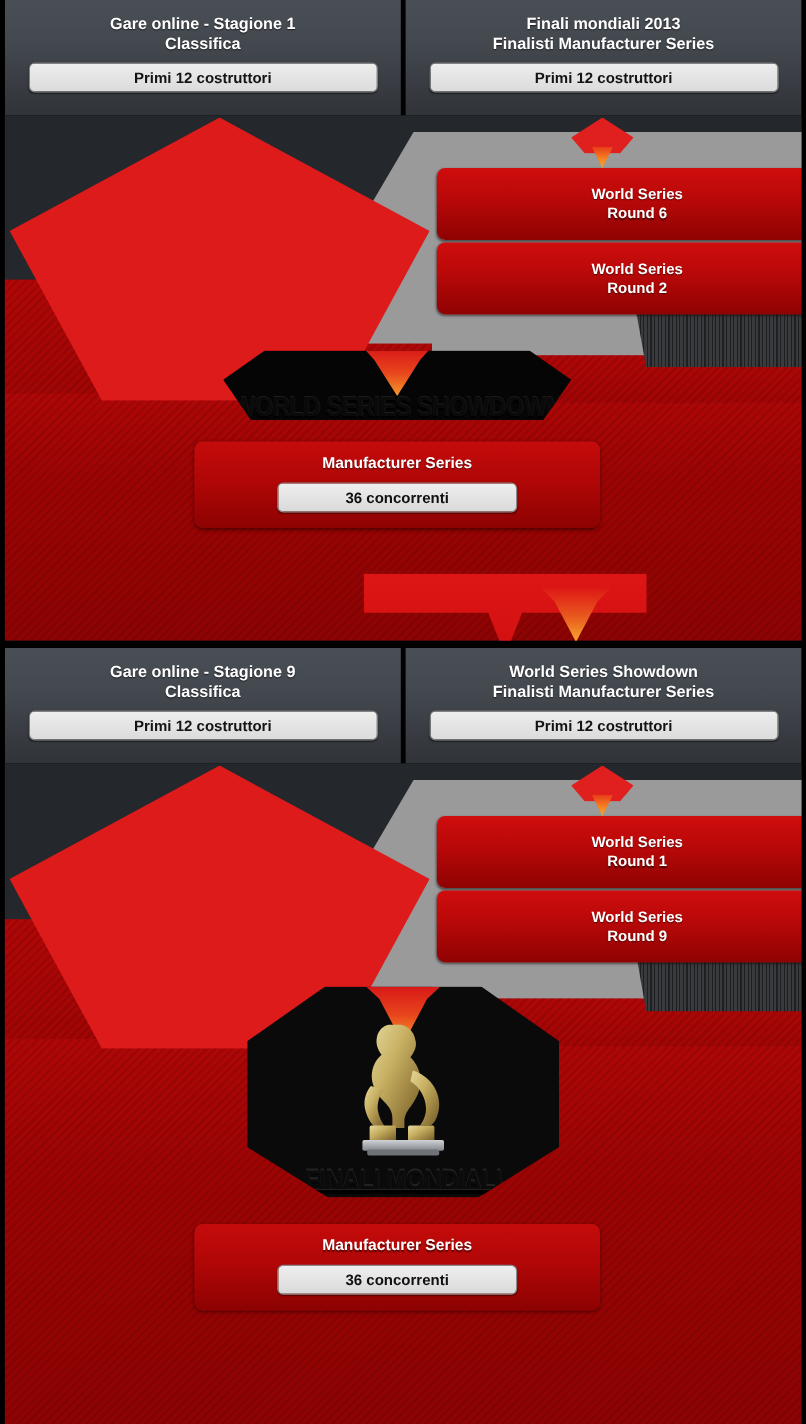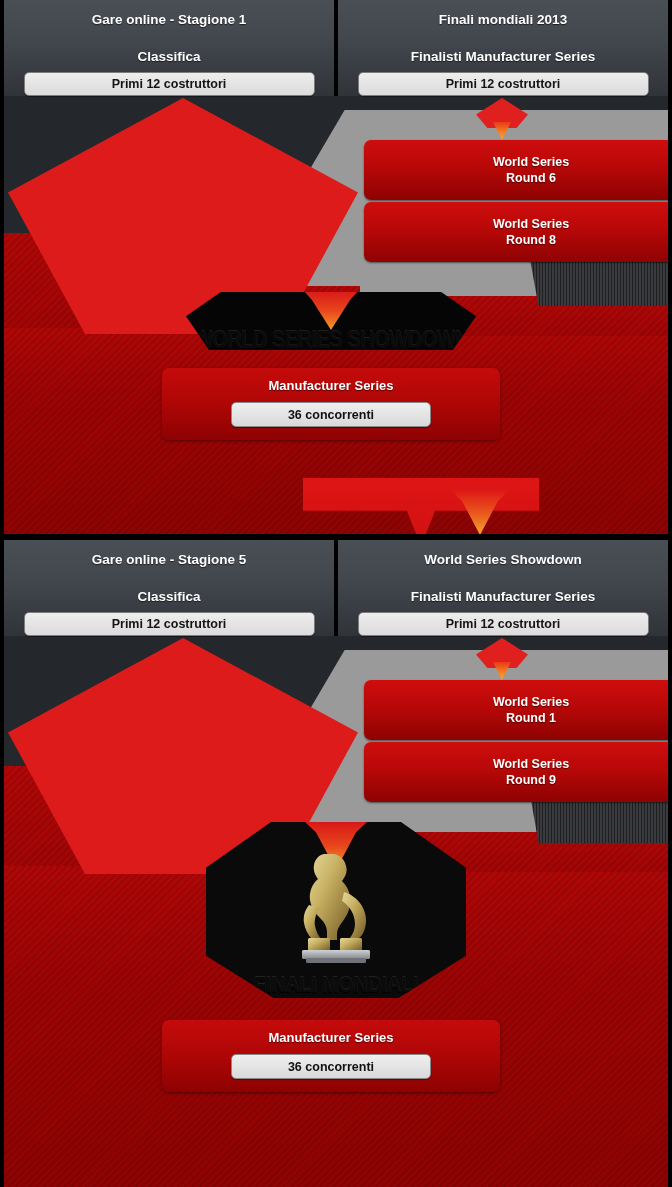--- a/index.html
+++ b/index.html
@@ -55,21 +55,20 @@
     white-space:nowrap;
   }
   .hdr-sub{
     color:#ffffff;
     font-size:13.5px;
     font-weight:bold;
     line-height:17px;
     text-align:right;
     text-shadow:0 1px 1px rgba(0,0,0,.6);
     white-space:nowrap;
-    margin-top:20px;
   }
   .hdr-btn{
     margin-top:7px;
     width:291px;
     height:25px;
     border-radius:5px;
     background:linear-gradient(180deg,#eeeeee 0%,#e4e4e4 50%,#dcdcdc 100%);
     border:1px solid #7c7c7c;
     box-shadow:0 1px 1px rgba(0,0,0,.45);
     color:#141414;
@@ -222,20 +221,21 @@
     margin-bottom:-2px;
     z-index:3;
   }
 
   .logo-finali{
     position:absolute;
     z-index:30;
     display:flex;
     flex-direction:column;
     align-items:flex-start;
+    text-decoration:underline;
   }
   .finali-shape{
     position:relative;
     width:260px;
     height:176px;
     background:#0a0a0a;
     clip-path:polygon(25% 0%,75% 0%,100% 26%,100% 76%,74% 100%,26% 100%,0% 76%,0% 26%);
     display:flex;
     align-items:flex-end;
     justify-content:center;
@@ -374,21 +374,21 @@
         <div class="dm-glow"></div>
       </div>
 
       <div class="ws-stack" style="left:336px;top:44px;">
         <div class="ws-card">
           <span class="ws-line">World Series</span>
           <span class="ws-line">Round 6</span>
         </div>
         <div class="ws-card">
           <span class="ws-line">World Series</span>
-          <span class="ws-line">Round 8</span>
+          <span class="ws-line">Round 2</span>
         </div>
       </div>
 
       <div class="logo-showdown" style="left:186px;top:196px;">
         <div class="logo-shape">
           <div class="logo-chev"></div>
           <span class="logo-text">WORLD SERIES SHOWDOWN</span>
         </div>
       </div>
 
@@ -485,21 +485,21 @@
 
       <div class="ms-box" style="left:162px;top:384px;">
         <span class="ms-title">Manufacturer Series</span>
         <div class="ms-btn">36 concorrenti</div>
       </div>
     </div>
 
     <header class="panel-header">
       <div class="gutter"></div>
       <div class="hdr-col">
-        <div class="hdr-title">Gare online - Stagione 5</div>
+        <div class="hdr-title">Gare online - Stagione 9</div>
         <div class="hdr-sub">Classifica</div>
         <div class="hdr-btn">Primi 12 costruttori</div>
       </div>
       <div class="gutter"></div>
       <div class="hdr-col">
         <div class="hdr-title">World Series Showdown</div>
         <div class="hdr-sub">Finalisti Manufacturer Series</div>
         <div class="hdr-btn">Primi 12 costruttori</div>
       </div>
       <div class="gutter"></div>

